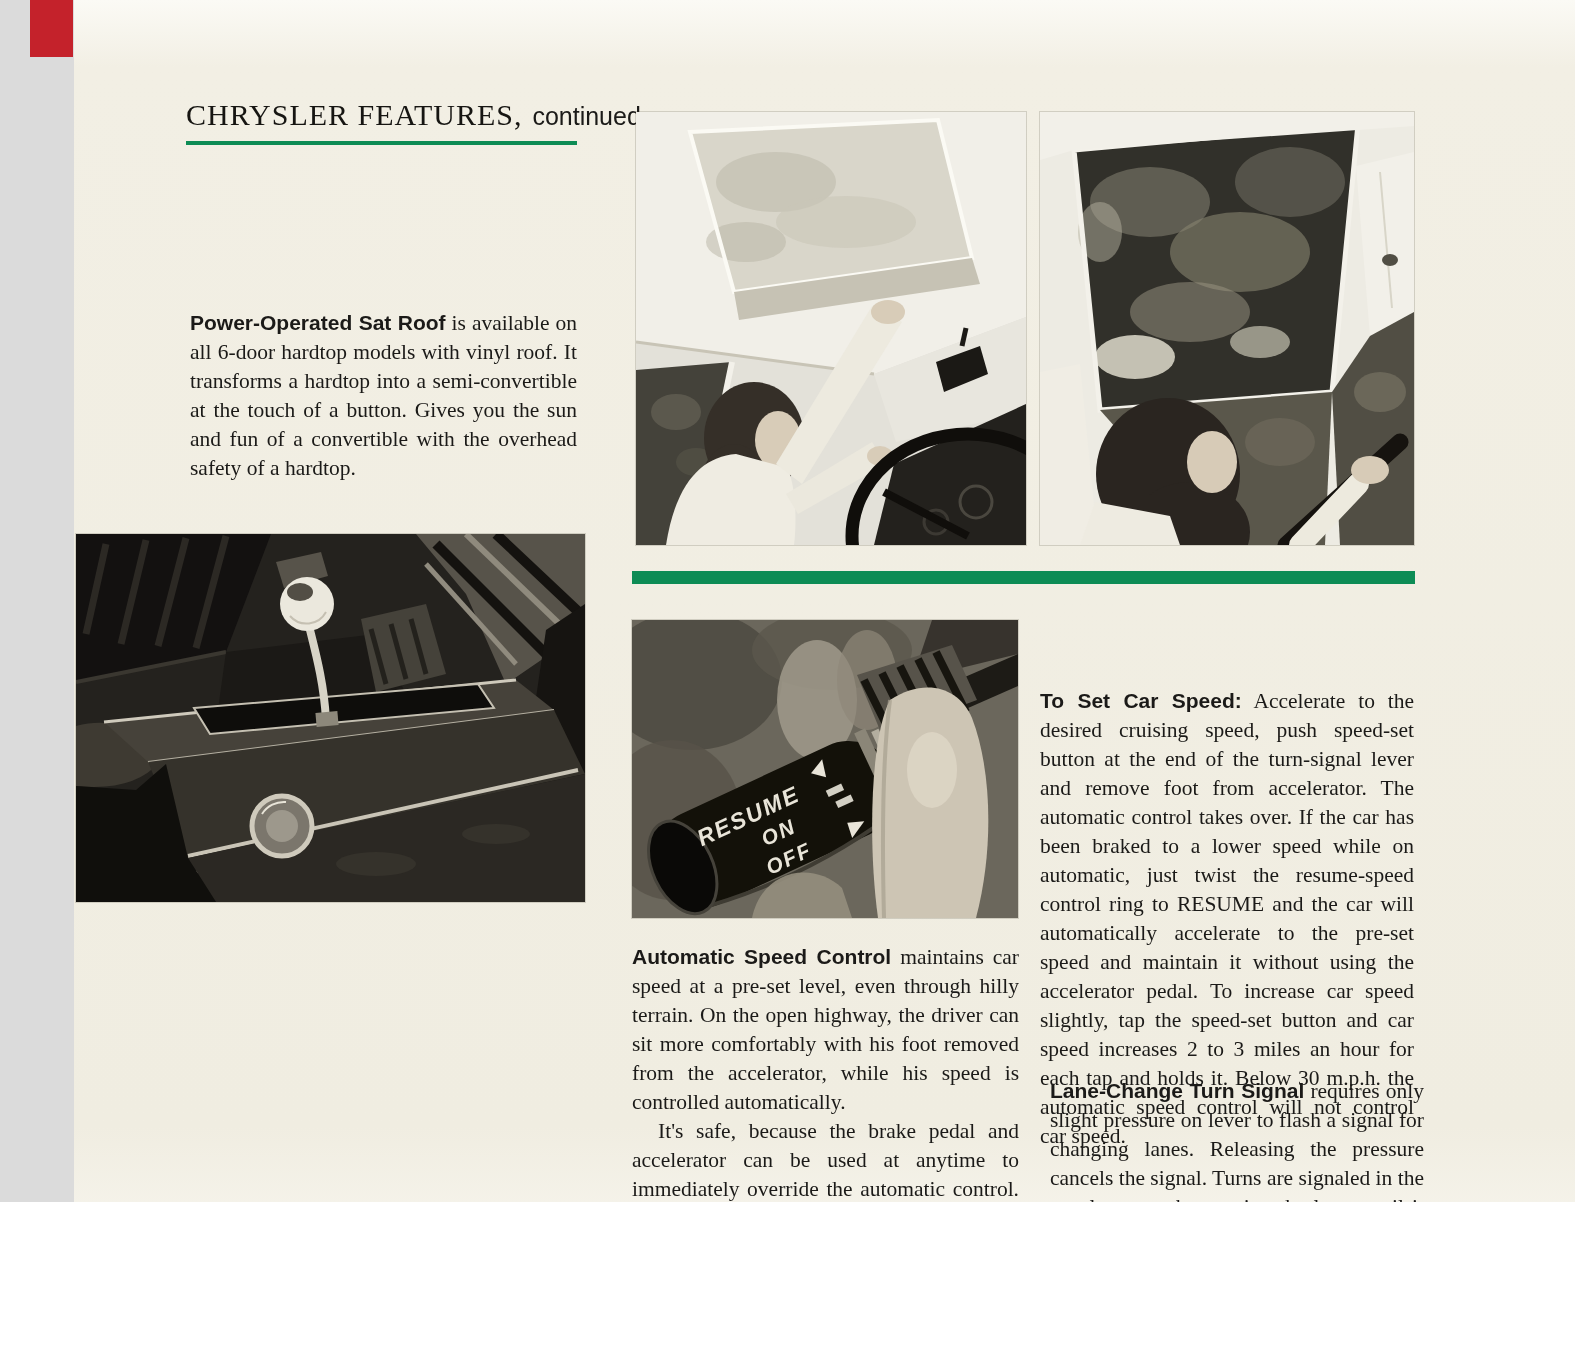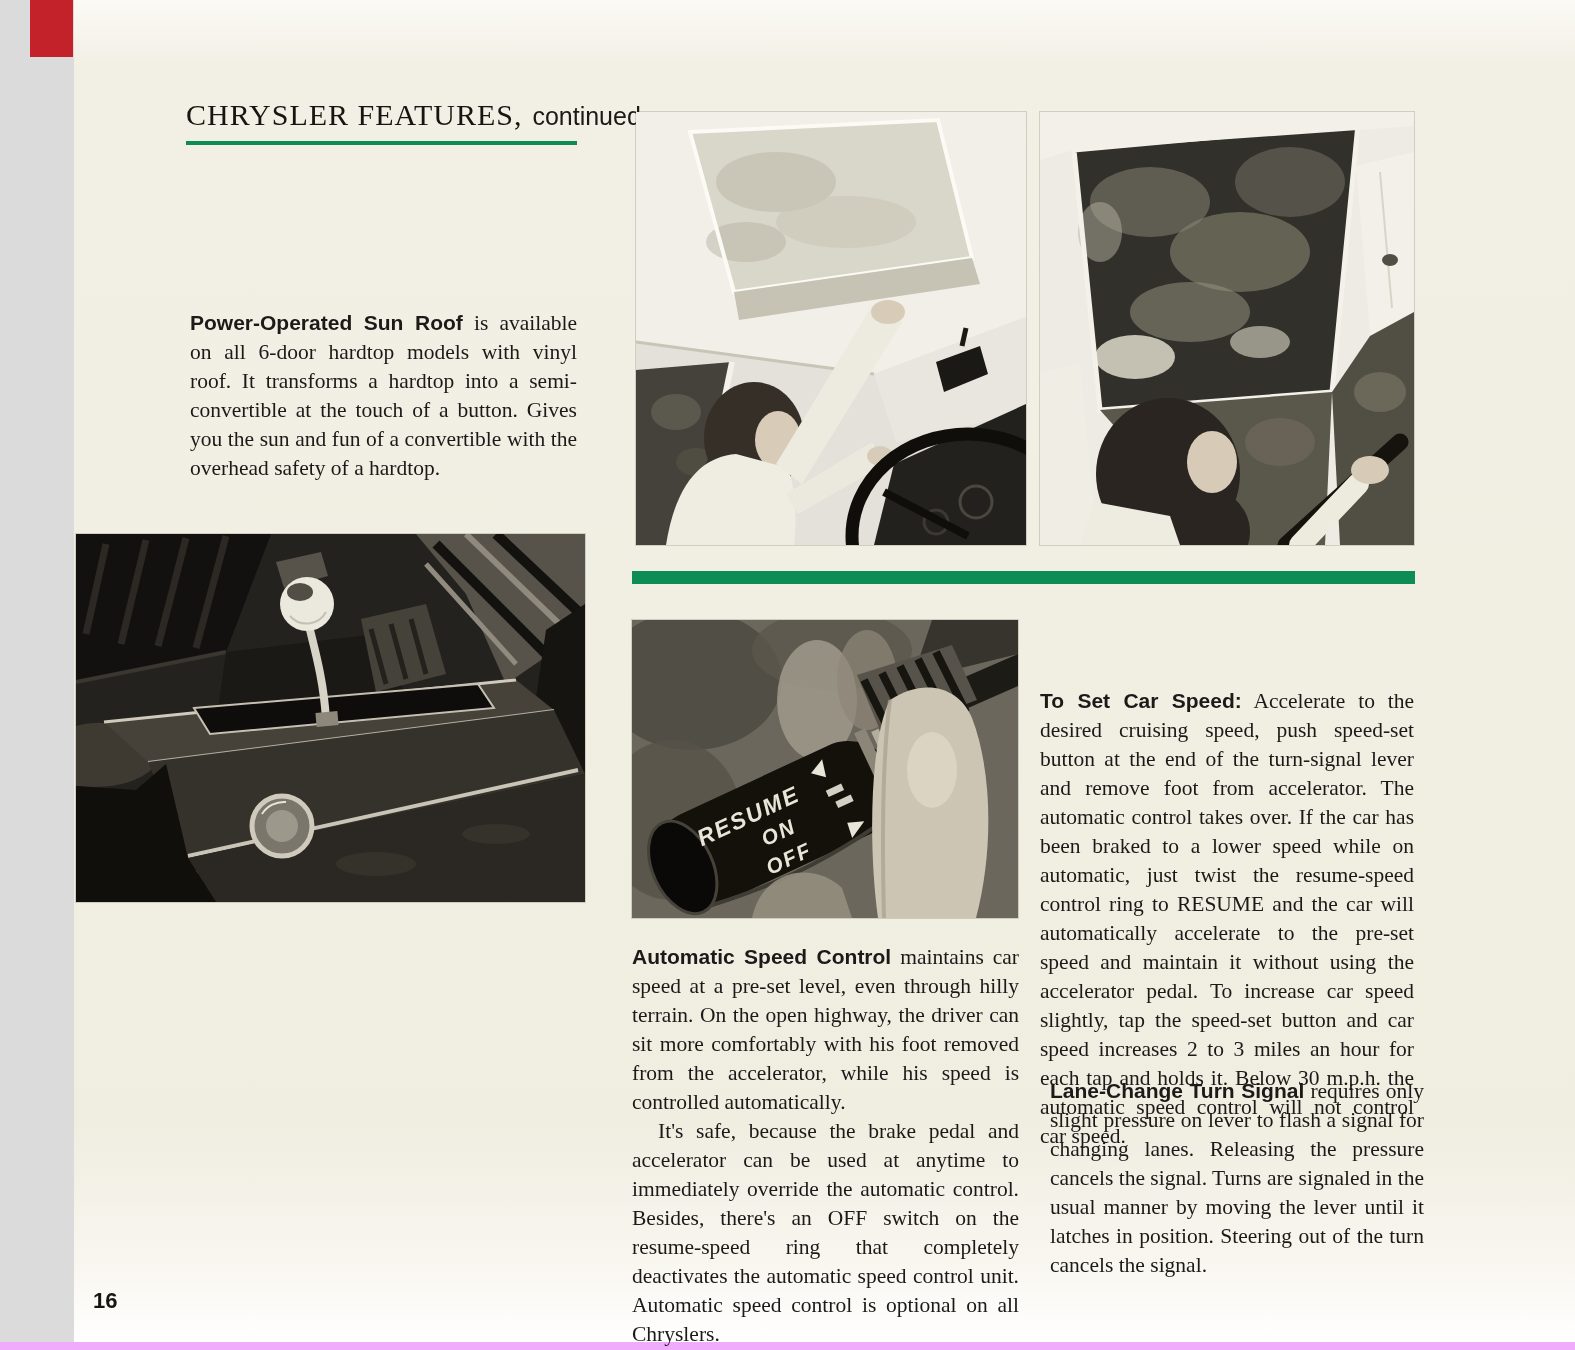--- a/index.html
+++ b/index.html
@@ -1,16 +1,16 @@
 <!DOCTYPE html>
 <html><head>
 <meta charset="utf-8">
 <style>
   html,body{margin:0;padding:0;background:#ffffff;}
-  .canvas{position:relative;width:1575px;height:1350px;background:#f0abfc;overflow:hidden;
+  .canvas{position:relative;width:1575px;height:1202px;background:#0ea5e9;overflow:hidden;
           font-family:"Liberation Serif", serif;color:#1b1a18;}
   .page-bg{position:absolute;left:74px;top:0;width:1501px;height:1342px;
            background:linear-gradient(to bottom,#fbfaf5 0%,#f2efe4 5%,#f0ede1 84%,#f8f6ef 94%,#ffffff 100%);}
   .edge-strip{position:absolute;left:0;top:0;width:74px;height:1342px;background:#dbdbdb;}
   .red-tab{position:absolute;left:30px;top:0;width:43px;height:57px;background:#c4222b;}
   .header{position:absolute;left:186px;top:98px;white-space:nowrap;}
   .header .title{font-family:"Liberation Serif",serif;font-size:30px;letter-spacing:1px;color:#161512;}
   .header .cont{font-family:"Liberation Sans",sans-serif;font-size:25px;margin-left:10px;color:#1b1a18;}
   .header-rule{position:absolute;left:186px;top:141px;width:391px;height:4px;background:#0d8c55;}
   .col-text{position:absolute;text-align:justify;font-size:21.5px;line-height:29px;}
@@ -32,21 +32,21 @@
   <div class="page-bg"></div>
   <div class="edge-strip"></div>
   <div class="red-tab"></div>
 
   <div class="header">
     <span class="title">CHRYSLER FEATURES,</span><span class="cont">continued</span>
   </div>
   <div class="header-rule"></div>
 
   <div class="col-text" style="left:190px;top:308px;width:387px;">
-    <p><span class="lead">Power-Operated Sun Roof</span><span> is available on all 6-door hardtop models with vinyl roof. It transforms a hardtop into a semi-convertible at the touch of a button. Gives you the sun and fun of a convertible with the overhead safety of a hardtop.</span></p>
+    <p><span class="lead">Power-Operated Sat Roof</span><span> is available on all 6-door hardtop models with vinyl roof. It transforms a hardtop into a semi-convertible at the touch of a button. Gives you the sun and fun of a convertible with the overhead safety of a hardtop.</span></p>
   </div>
 
   <svg class="photo" style="left:76px;top:534px;" width="509" height="368" viewBox="0 0 509 368">
     <rect width="509" height="368" fill="#24221e"></rect>
     <polygon points="0,0 195,0 150,118 0,148" fill="#131110"></polygon>
     <path d="M30,10 L10,100 M70,6 L45,110 M110,4 L82,112 M150,2 L120,114" stroke="#2c2924" stroke-width="7" fill="none"></path>
     <path d="M0,148 L150,118" stroke="#3a3730" stroke-width="4"></path>
     <polygon points="150,118 300,100 330,160 140,190" fill="#1b1916"></polygon>
     <polygon points="200,28 245,18 252,42 208,54" fill="#57534a"></polygon>
     <polygon points="285,85 350,70 370,140 300,158" fill="#45423a"></polygon>

